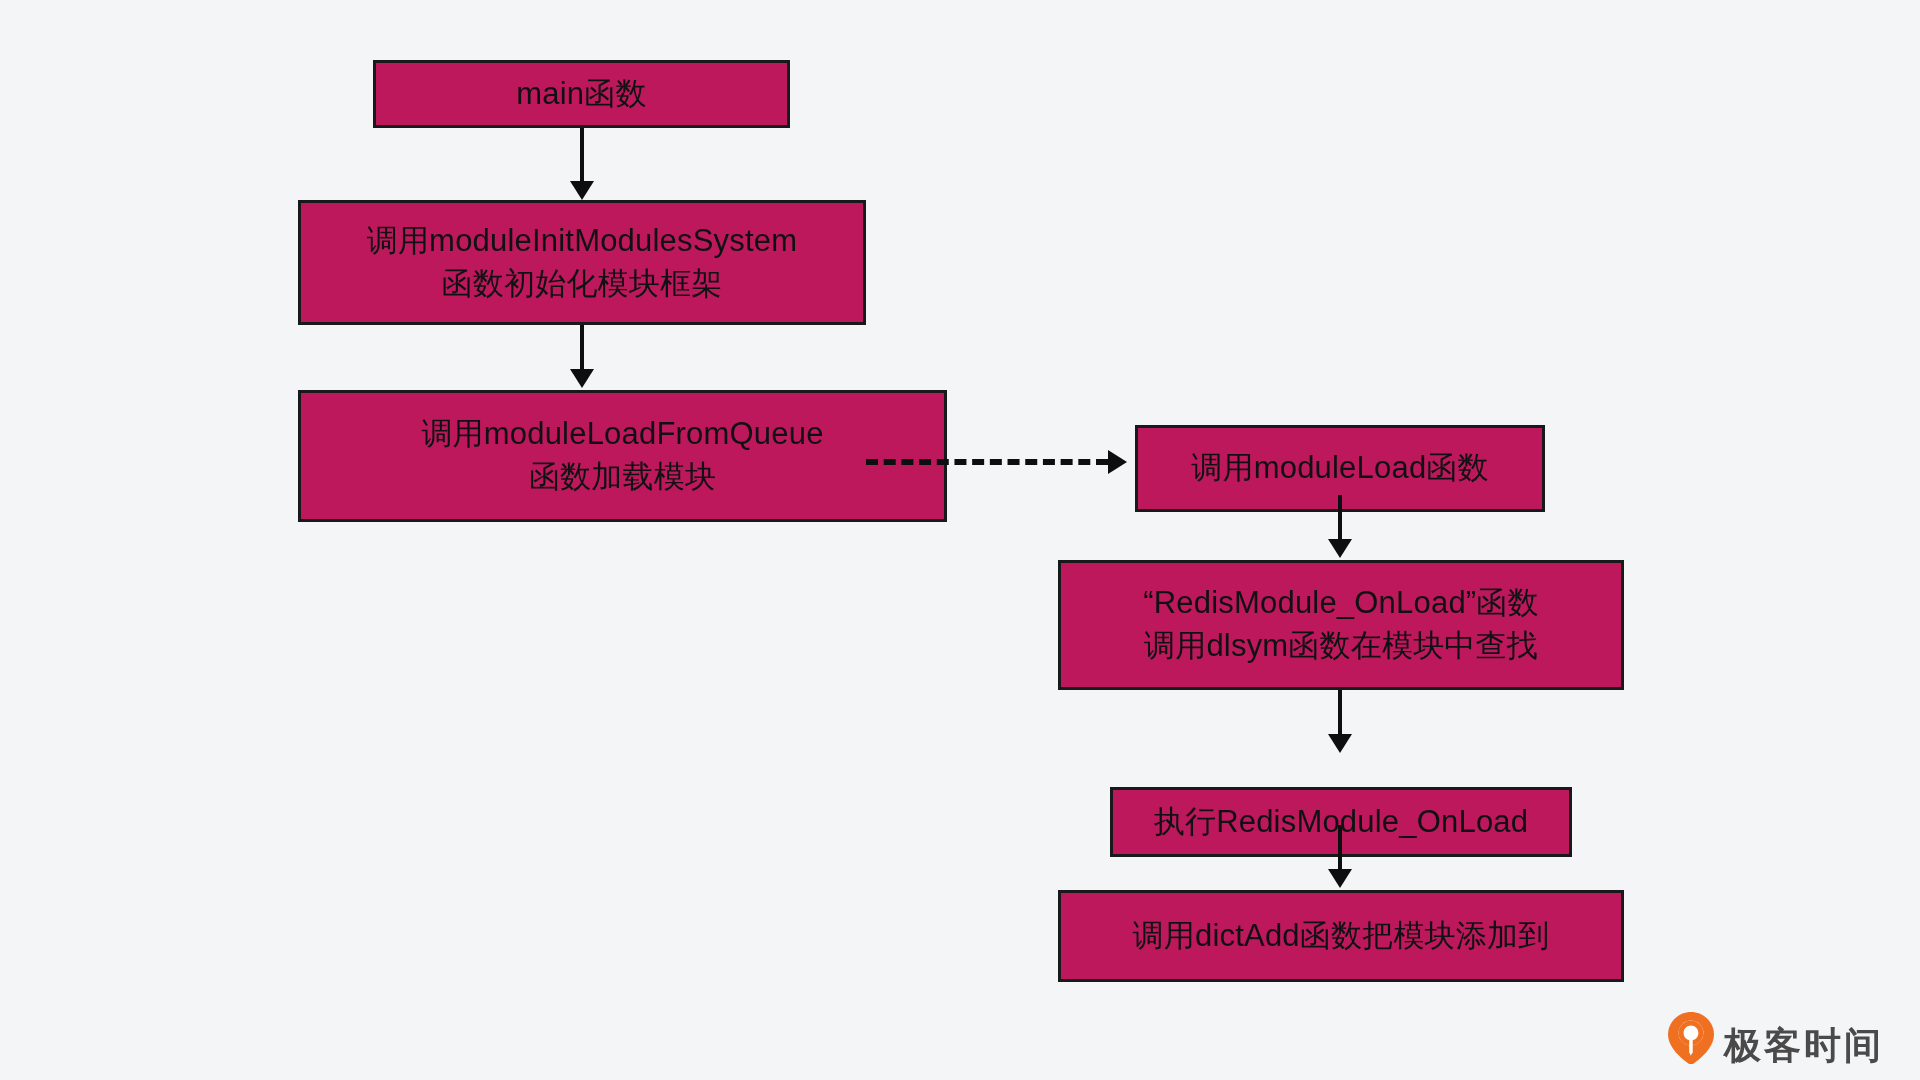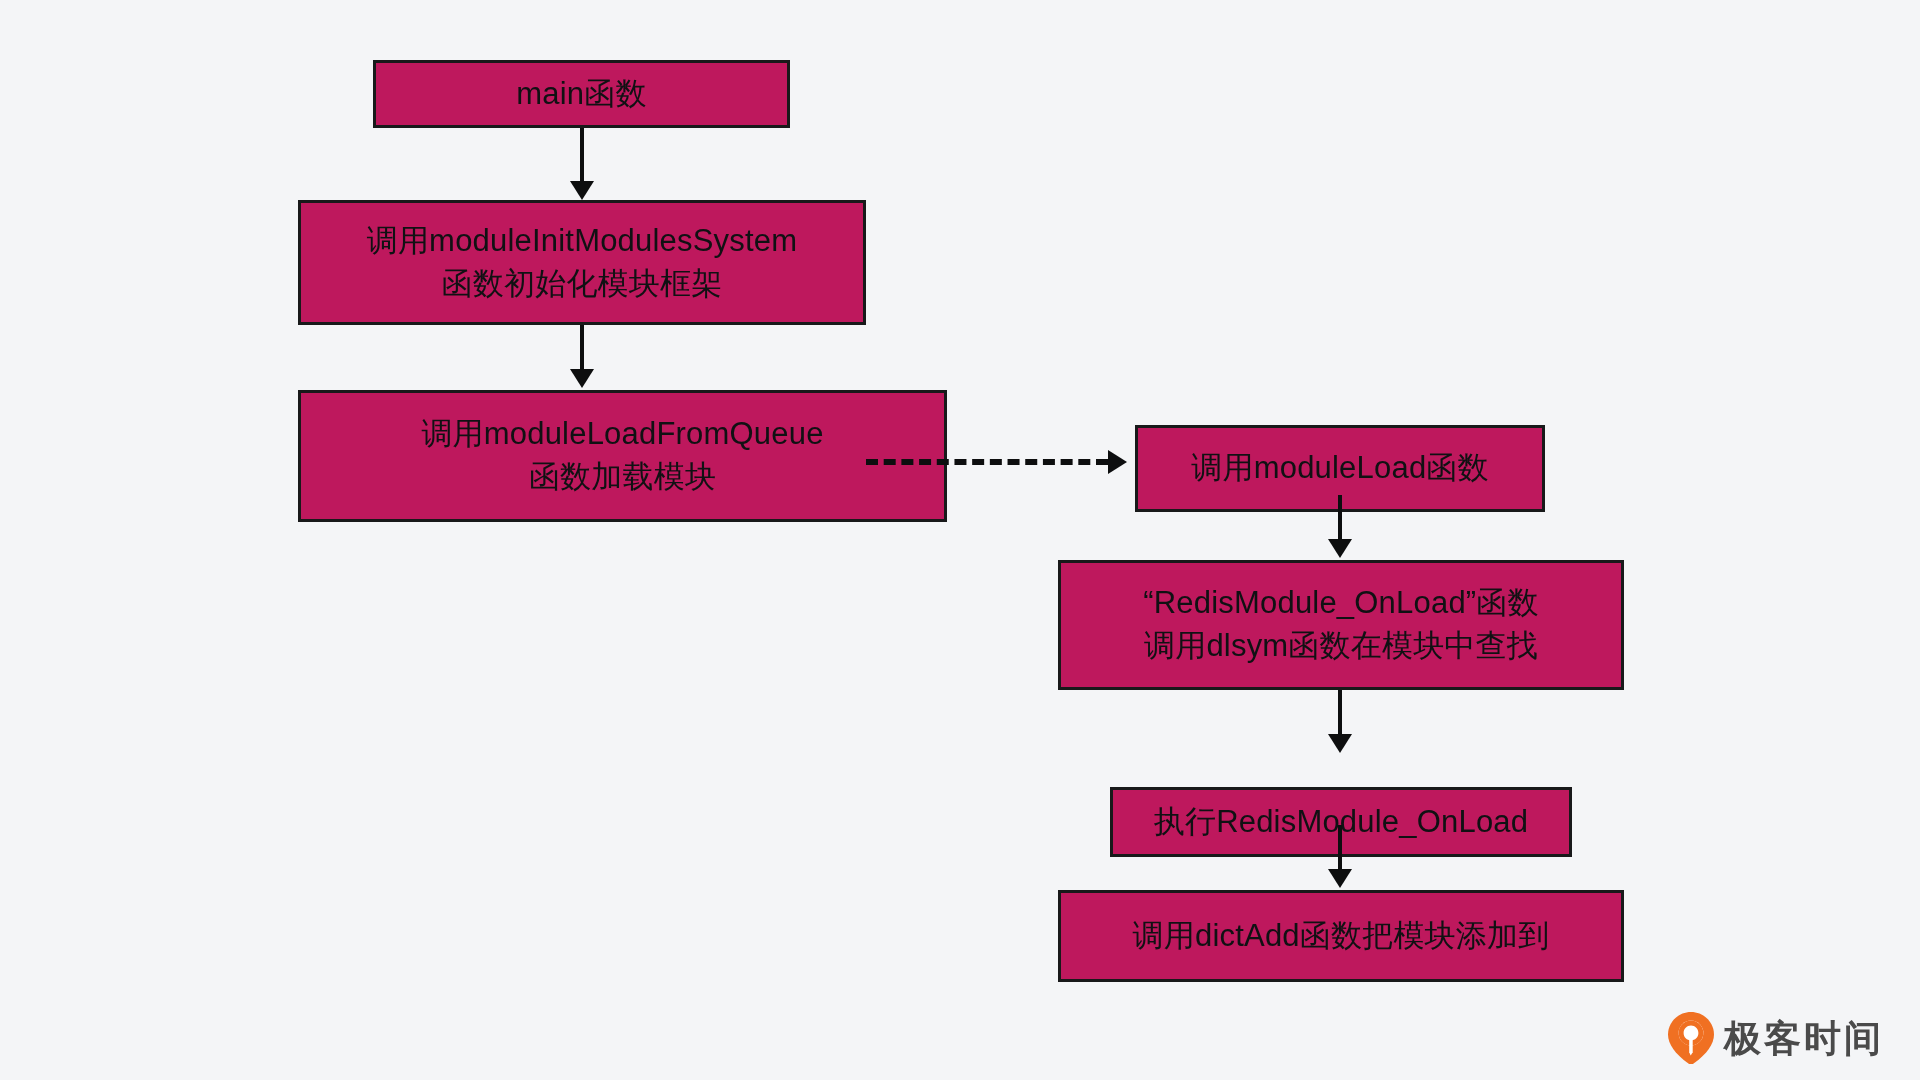--- a/index.html
+++ b/index.html
@@ -150,21 +150,21 @@
 
   <div class="conn">
     <div class="vline" style="left:1338px; top:825px; height:46px;"></div>
     <div class="varrow" style="left:1328px; top:869px;"></div>
   </div>
 
   <div class="node" style="left:1058px; top:890px; width:566px; height:92px;">
     <span class="ln">调用dictAdd函数把模块添加到</span>
   </div>
 
-  <div id="watermark" style="left:1668px; top:1012px;">
+  <div id="watermark" style="left:1668px; top:1012px;align-items:flex-end;">
     <span class="mark">
       <svg width="46" height="52" viewBox="0 0 46 52" xmlns="http://www.w3.org/2000/svg">
         <path d="M23 0C10.3 0 0 10.1 0 22.6c0 9.5 7.1 19.6 20.4 29.0 1.6 1.1 3.6 1.1 5.2 0C38.9 42.2 46 32.1 46 22.6 46 10.1 35.7 0 23 0z" fill="#f07022"></path>
         <circle cx="23" cy="21" r="12.4" fill="#ffffff"></circle>
         <path d="M23 8.6c-6.9 0-12.4 5.6-12.4 12.4 0 6.9 5.5 12.4 12.4 12.4 6.9 0 12.4-5.5 12.4-12.4C35.4 14.2 29.9 8.6 23 8.6zm0 19.8c-4.1 0-7.4-3.3-7.4-7.4 0-4.1 3.3-7.4 7.4-7.4 4.1 0 7.4 3.3 7.4 7.4 0 4.1-3.3 7.4-7.4 7.4z" fill="#f07022"></path>
         <path d="M21.2 17.6h3.5v22.6l-2.0 3.4-1.5-3.4z" fill="#ffffff"></path>
       </svg>
     </span>
     <span class="wm-text">极客时间</span>
   </div>

